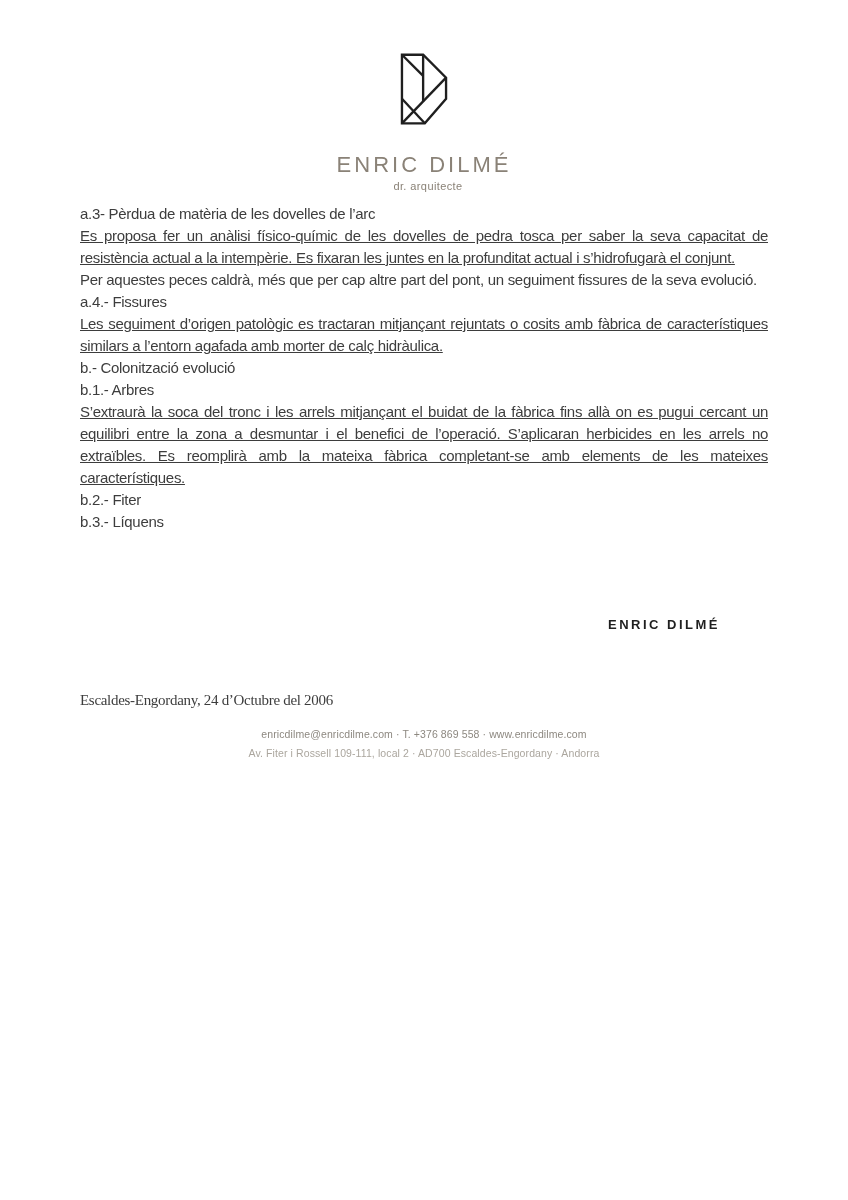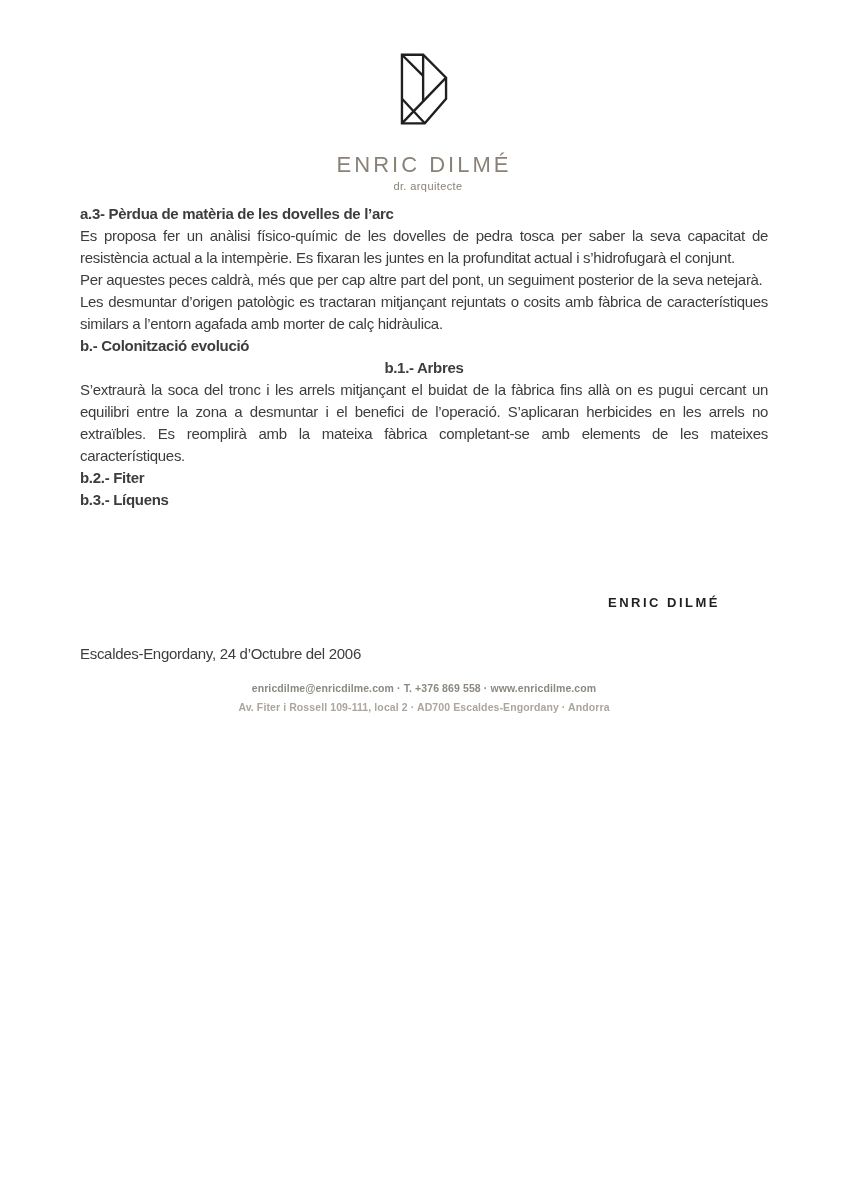--- a/index.html
+++ b/index.html
@@ -36,55 +36,55 @@
   
   .content {
     margin: 10px 80px 0 80px;
     font-size: 15px;
     line-height: 22px;
     letter-spacing: -0.3px;
   }
   .content h2 {
     margin: 0;
     font-size: 15px;
-    font-weight: bold;
+    font-weight: normal;
     line-height: 22px;
   }
   .content p {
     margin: 0;
     text-align: justify;
   }
-  .mt-para { margin-top: 14px; }   
+  .mt-para { margin-top: 14px; text-decoration: underline; }   
   .mt-head { margin-top: 22px; }   
   .mt-big  { margin-top: 42px; }   
-  .mt-sub  { margin-top: 12px; text-align: center; }   
+  .mt-sub  { margin-top: 12px; }   
   
   .signature {
     margin: 84px 48px 0 0;
     text-align: right;
     font-weight: bold;
     font-size: 13px;
     letter-spacing: 2.5px;
     color: #1f1f1f;
     line-height: 16px;
   }
   .dateline {
-    margin-top: 32px;
+    margin-top: 56px;
     font-size: 15px;
     line-height: 22px;
     text-align: left;
+    font-family: Liberation Serif, serif;
   }
   
   .footer {
     margin-top: 14px;
     text-align: center;
     font-size: 10.5px;
     line-height: 19px;
     letter-spacing: 0.1px;
-    font-weight: bold;
   }
   .footer .f1 { color: #8d8880; }
   .footer .f2 { color: #aba69e; }
 </style>
 </head>
 <body>
 
 <div class="page">
 
   <div class="logo-block">
@@ -97,23 +97,24 @@
         <path d="M0,45 L23.3,70"></path>
       </svg>
     </span>
     <div class="wordmark">ENRIC DILMÉ</div>
     <div class="subtitle">dr. arquitecte</div>
   </div>
 
   <div class="content">
     <h2>a.3- Pèrdua de matèria de les dovelles de l’arc</h2>
     <p class="mt-para">Es proposa fer un anàlisi físico-químic de les dovelles de pedra tosca per saber la seva capacitat de resistència actual a la intempèrie. Es fixaran les juntes en la profunditat actual i s’hidrofugarà el conjunt.</p>
-    <p>Per aquestes peces caldrà, més que per cap altre part del pont, un seguiment posterior de la seva netejarà.</p>
+    <p>Per aquestes peces caldrà, més que per cap altre part del pont, un seguiment fissures de la seva evolució.</p>
 
-    <p class="mt-para">Les desmuntar d’origen patològic es tractaran mitjançant rejuntats o cosits amb fàbrica de característiques similars a l’entorn agafada amb morter de calç hidràulica.</p>
+    <h2 class="mt-head">a.4.- Fissures</h2>
+    <p class="mt-para">Les seguiment d’origen patològic es tractaran mitjançant rejuntats o cosits amb fàbrica de característiques similars a l’entorn agafada amb morter de calç hidràulica.</p>
 
     <h2 class="mt-big">b.- Colonització evolució</h2>
     <h2 class="mt-sub">b.1.- Arbres</h2>
     <p class="mt-para">S’extraurà la soca del tronc i les arrels mitjançant el buidat de la fàbrica fins allà on es pugui cercant un equilibri entre la zona a desmuntar i el benefici de l’operació. S’aplicaran herbicides en les arrels no extraïbles. Es reomplirà amb la mateixa fàbrica completant-se amb elements de les mateixes característiques.</p>
 
     <h2 class="mt-big">b.2.- Fiter</h2>
 
     <h2 class="mt-big">b.3.- Líquens</h2>
 
     <div class="signature">ENRIC DILMÉ</div>

